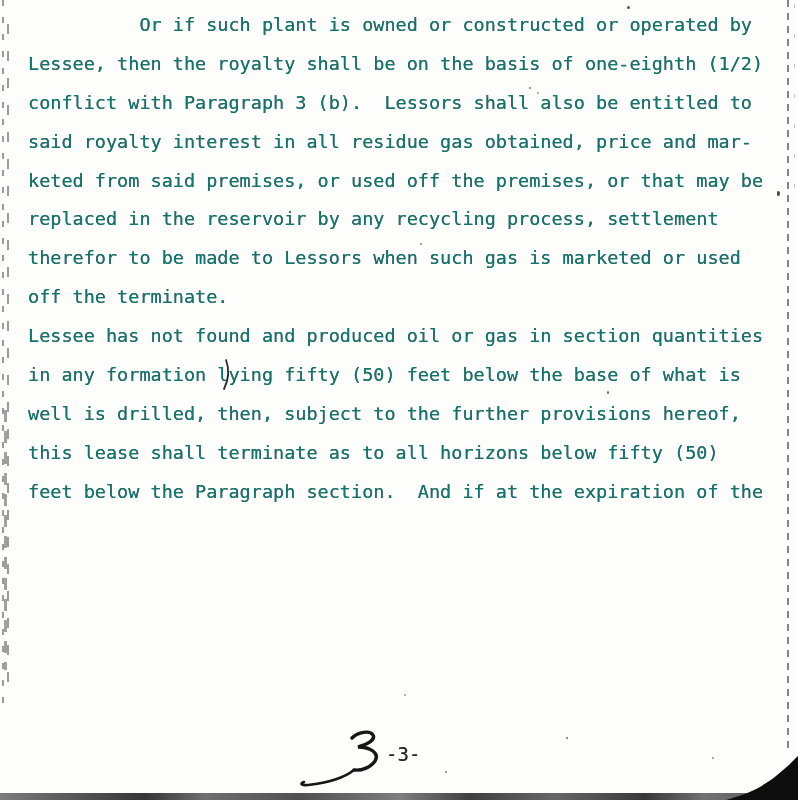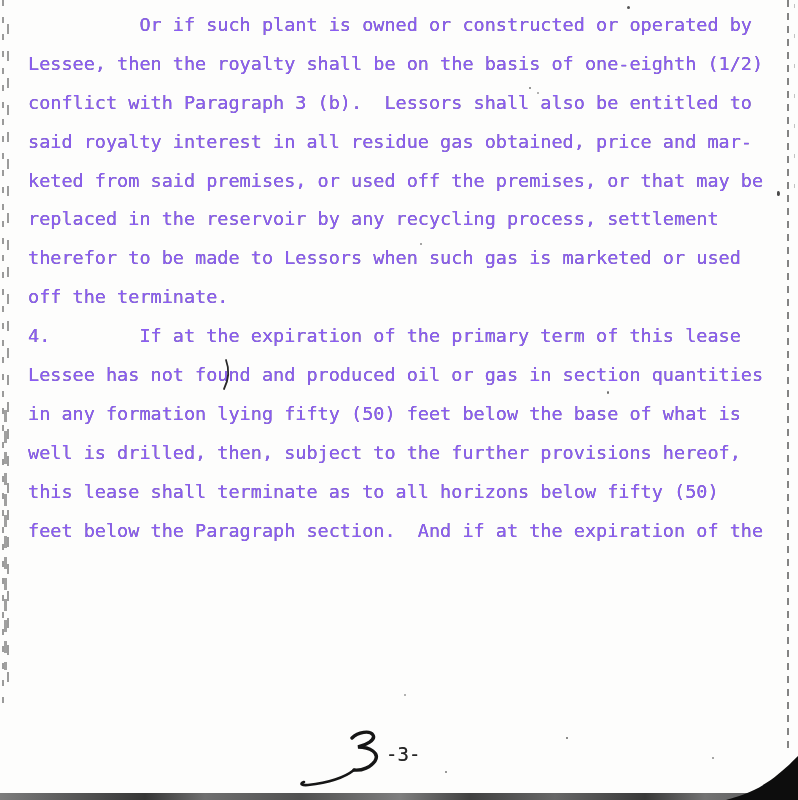--- a/index.html
+++ b/index.html
@@ -14,21 +14,21 @@
     height: 800px;
     background: #fdfdfc;
     overflow: hidden;
   }
   
   .text-layer {
     position: absolute;
     left: 28px;
     top: 6px;
     width: 766px;
-    color: #8b5cf6;
+    color: #0f766e;
     font-size: 18.5px;
     line-height: 38.9px;
     text-shadow: 0 0 0.6px rgba(45,45,45,0.75);
   }
   .line {
     white-space: pre;
     height: 38.9px;
   }
   
   .edge-marks-left-a {
@@ -100,21 +100,20 @@
 
   <div class="text-layer">
     <div class="line">          Or if such plant is owned or constructed or operated by</div>
     <div class="line">Lessee, then the royalty shall be on the basis of one-eighth (1/2)</div>
     <div class="line">conflict with Paragraph 3 (b).  Lessors shall also be entitled to</div>
     <div class="line">said royalty interest in all residue gas obtained, price and mar-</div>
     <div class="line">keted from said premises, or used off the premises, or that may be</div>
     <div class="line">replaced in the reservoir by any recycling process, settlement</div>
     <div class="line">therefor to be made to Lessors when such gas is marketed or used</div>
     <div class="line">off the terminate.</div>
-    <div class="line">4.        If at the expiration of the primary term of this lease</div>
     <div class="line">Lessee has not found and produced oil or gas in section quantities</div>
     <div class="line">in any formation lying fifty (50) feet below the base of what is</div>
     <div class="line">well is drilled, then, subject to the further provisions hereof,</div>
     <div class="line">this lease shall terminate as to all horizons below fifty (50)</div>
     <div class="line">feet below the Paragraph section.  And if at the expiration of the</div>
   </div>
 
   <svg class="stray-stroke" viewBox="0 0 16 34">
     <path d="M 8 2 C 11 10, 11 21, 6 31" stroke="#2a2a2a" stroke-width="1.8" fill="none" stroke-linecap="round"></path>
   </svg>

